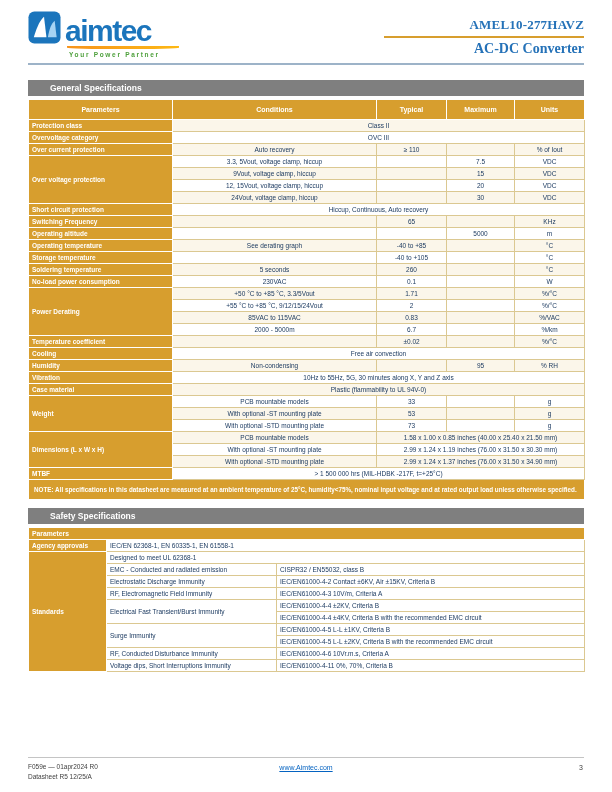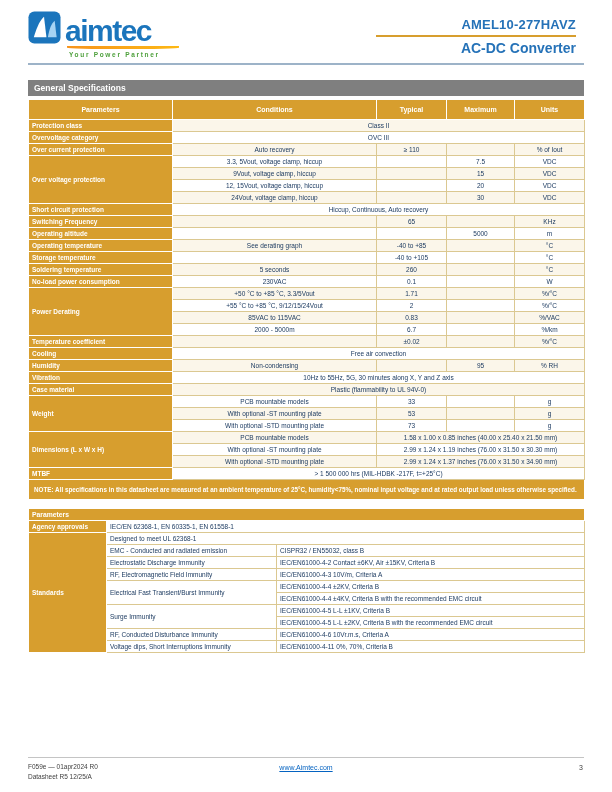--- a/index.html
+++ b/index.html
@@ -11,32 +11,32 @@
 
   
   .header { position:absolute; top:10px; left:28px; width:556px; height:52px; }
   .logo { position:absolute; left:0; top:1px; }
   .logo-row { display:flex; align-items:flex-end; }
   .logo-icon { width:33px; height:33px; margin-right:4px; }
   .logo-text { font-size:30px; font-weight:bold; color:#1B75BC; line-height:0.82; letter-spacing:-1.5px; }
   .logo-swoosh { height:2.5px; width:112px; margin:2px 0 2px 39px;
     background:linear-gradient(90deg,#F7941D,#FDB813); border-radius:0 0 100% 100%/0 0 100% 100%; }
   .tagline { margin-left:41px; font-size:6.5px; font-weight:bold; color:#4FA13D; letter-spacing:1.7px; }
-  .title-block { position:absolute; right:8px; top:7px; width:200px; text-align:right; }
+  .title-block { position:absolute; right:0; top:7px; width:200px; text-align:right;font-family:Liberation Serif, serif; }
   .page-title { font-size:13px; font-weight:bold; color:#2572B8; letter-spacing:0.2px; }
   .title-rule { height:1.5px; background:#D79E2E; margin:3px 0 3px 0; }
   .page-subtitle { font-size:14px; font-weight:bold; color:#2572B8; }
   .header-rule { position:absolute; top:63px; left:28px; width:556px; height:1.5px; background:#9DB3C8; }
 
   
   .section { position:absolute; left:28px; width:556px; }
   .section.general { top:80px; }
   .section.safety  { top:508px; }
   .section-title { background:#7F7F7F; color:#fff; font-size:8.5px; font-weight:bold;
-    height:16px; line-height:16px; padding-left:6px; margin-bottom:3px; }
+    height:16px; line-height:16px; padding-left:22px; margin-bottom:3px; }
 
   table { width:100%; border-collapse:collapse; table-layout:fixed; }
   td, th { font-size:6.5px; color:#17365D; border:1px solid #DBC891;
     height:12px; padding:0 3px; overflow:hidden; white-space:nowrap; vertical-align:middle; }
   th { background:#D79E2E; color:#fff; font-weight:bold; border-color:#fff;
     height:20px; font-size:7px; text-align:center; }
   td.param { background:#D79E2E; color:#fff; font-weight:bold; text-align:left; border-color:#fff; }
   td.cond, td.num, td.unit, td.span-val, td.wide-val { text-align:center; }
   .gs-table tr:nth-child(even) td:not(.param):not(.note) { background:#FBF6EA; }
   td.note { background:#D79E2E; color:#fff; font-weight:bold; text-align:left;
@@ -280,20 +280,21 @@
       </tr>
 
       <tr>
         <td class="note" colspan="5">NOTE: All specifications in this datasheet are measured at an ambient temperature of 25°C, humidity&lt;75%, nominal input voltage and at rated output load unless otherwise specified.</td>
       </tr>
     </tbody>
       </table>
   </div>
 
   <div class="section safety">
+    <div class="section-title">Safety Specifications</div>
     <table class="safety-table">
       <colgroup>
           <col style="width:78px">
           <col style="width:170px">
           <col style="width:308px">
         </colgroup>
       <tbody>
           <tr>
         <th colspan="3">Parameters</th>
       </tr>

